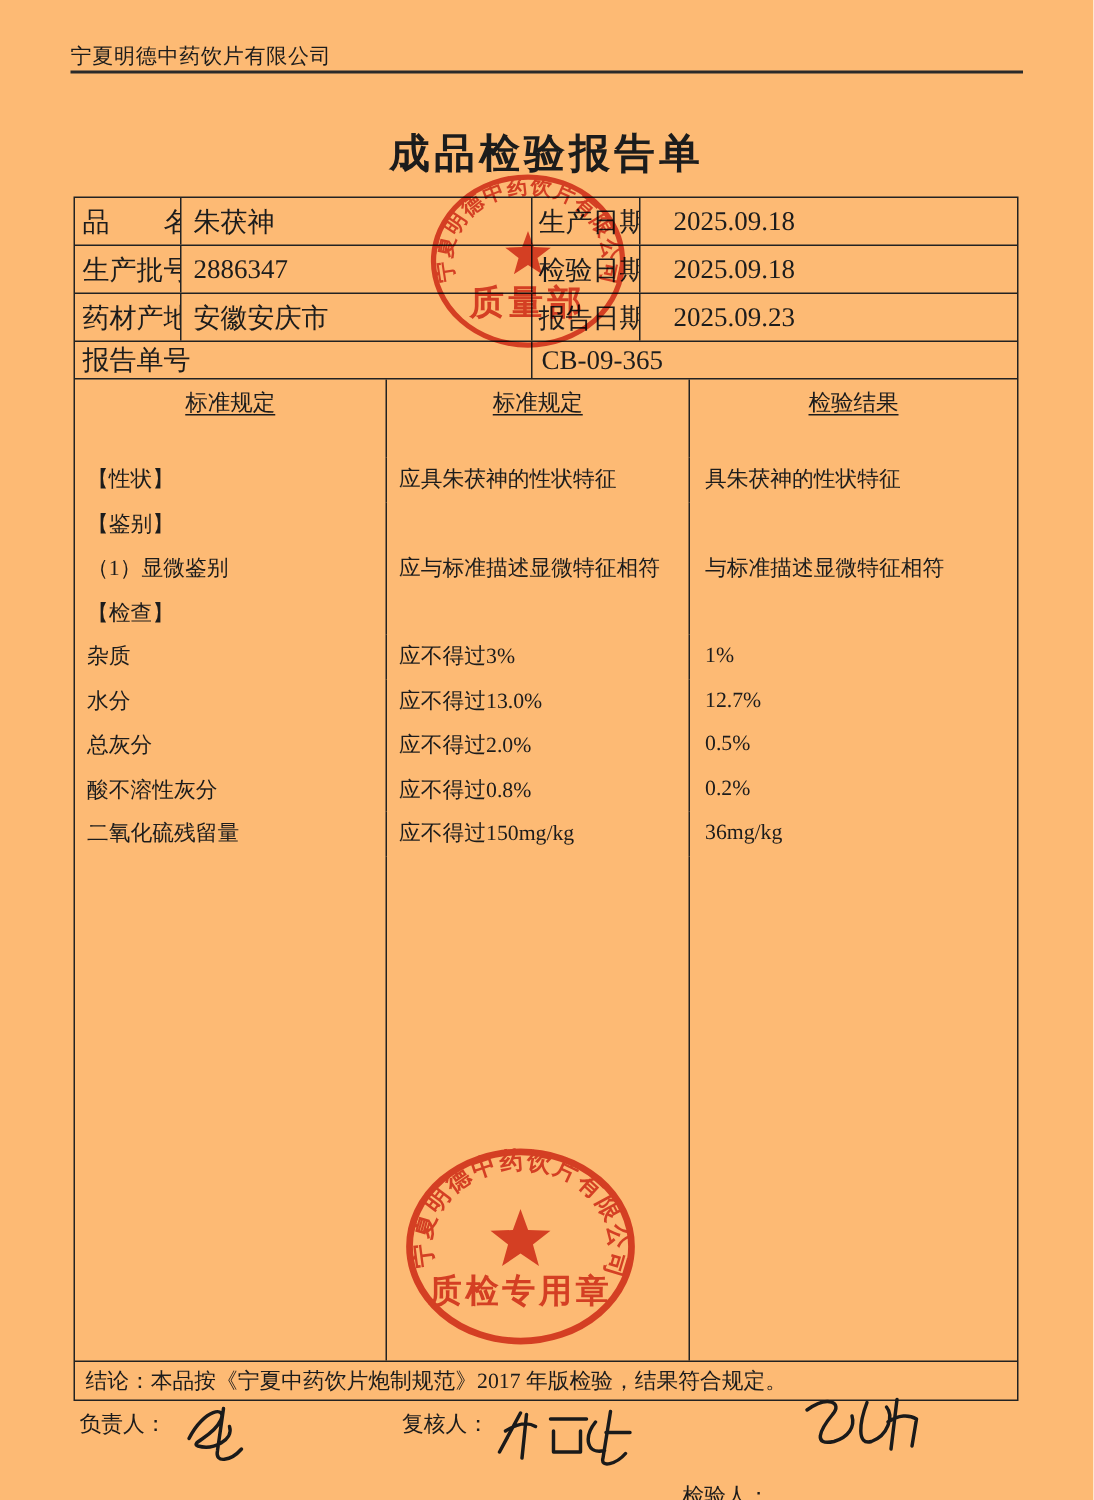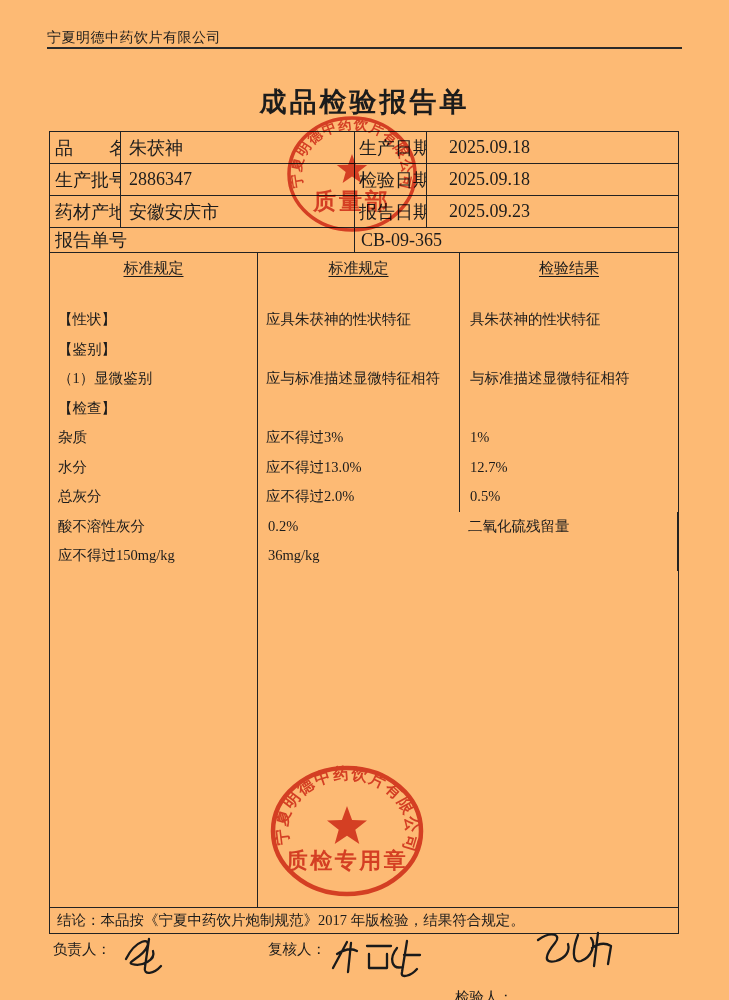--- a/index.html
+++ b/index.html
@@ -117,20 +117,21 @@
 
       <div class="mc vr">水分</div>
       <div class="mc vr">应不得过13.0%</div>
       <div class="mc res">12.7%</div>
 
       <div class="mc vr">总灰分</div>
       <div class="mc vr">应不得过2.0%</div>
       <div class="mc res">0.5%</div>
 
       <div class="mc vr">酸不溶性灰分</div>
+      <div class="mc vr">应不得过0.8%</div>
       <div class="mc res">0.2%</div>
 
       <div class="mc vr">二氧化硫残留量</div>
       <div class="mc vr">应不得过150mg/kg</div>
       <div class="mc res">36mg/kg</div>
 
       <div class="mc vr"></div>
       <div class="mc vr"></div>
       <div class="mc"></div>
     </div>

